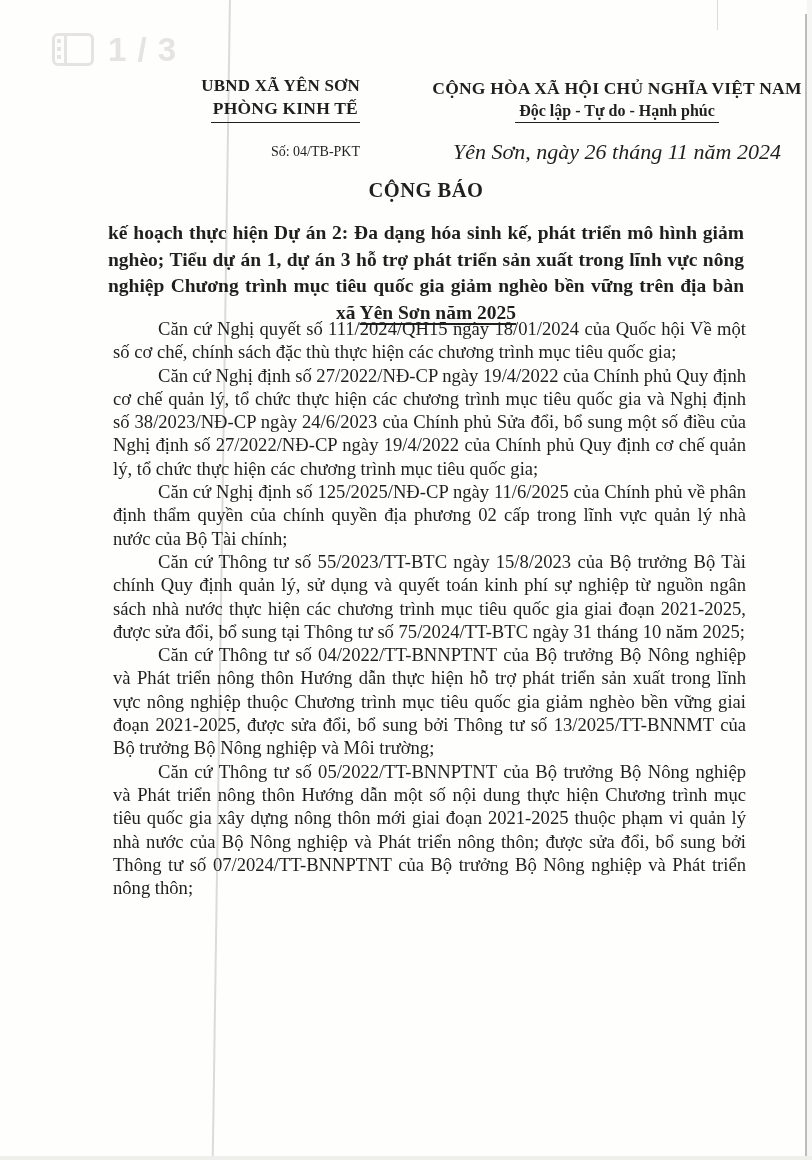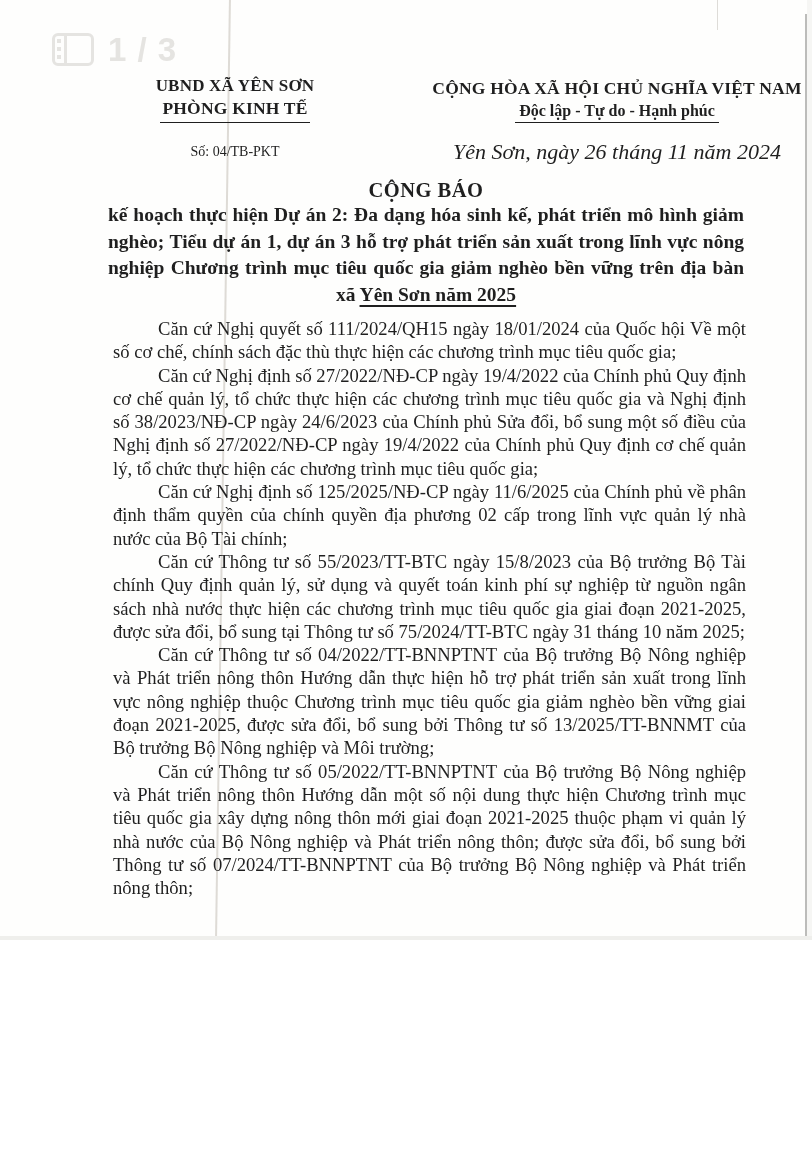--- a/index.html
+++ b/index.html
@@ -7,21 +7,21 @@
     --indicator:#e5e4e1;
     --fold:#d8d5cf;
     --edge:#a5a5a3;
     --strip:#efefec;
     --paper:#fefefd;
   }
   *{margin:0;padding:0;box-sizing:border-box;}
   html,body{background:#fff;}
   .canvas{
     position:relative;
-    width:812px;height:940px;
+    width:812px;height:1160px;
     background:var(--paper);
     overflow:hidden;
     font-family:"Liberation Serif","DejaVu Serif",serif;
     color:var(--ink);
   }
   
   .page-indicator{
     position:absolute;left:52px;top:33px;
     display:flex;align-items:center;gap:14px;
     color:var(--indicator);
@@ -61,21 +61,21 @@
     background:var(--edge);opacity:.75;
   }
   .edge-col{
     position:absolute;left:807px;top:0;right:0;bottom:0;background:#f6f6f4;
   }
   .bottom-strip{
     position:absolute;left:0;right:0;bottom:0;height:4px;background:var(--strip);
   }
   
   .header-left{
-    position:absolute;left:110px;top:76px;width:250px;text-align:center;
+    position:absolute;left:110px;top:76px;width:250px;text-align:right;
   }
   .org{font-size:17px;font-weight:600;letter-spacing:.2px;}
   .dept{
     display:inline-block;margin-top:2px;
     font-size:17.5px;font-weight:700;letter-spacing:.2px;
     border-bottom:1.6px solid var(--ink);padding:0 2px 3px 2px;
   }
   .doc-number{margin-top:21px;font-size:14px;}
   .header-right{
     position:absolute;left:428px;top:78px;width:378px;text-align:center;
@@ -86,21 +86,21 @@
     font-size:16px;font-weight:700;
     border-bottom:1.7px solid var(--ink);padding:0 4px 2px 4px;
   }
   .place-date{margin-top:16px;font-size:22px;font-style:italic;}
   
   .title-block{
     position:absolute;left:108px;top:179px;width:636px;text-align:center;
   }
   .doc-title{font-size:20.5px;font-weight:700;letter-spacing:.5px;}
   .doc-subject{
-    margin-top:0;
+    margin-top:18px;
     font-size:19.5px;font-weight:700;line-height:26.5px;
     text-align:justify;text-align-last:center;
   }
   .doc-subject .u{
     text-decoration:underline;
     text-decoration-thickness:1.6px;
     text-underline-offset:4px;
   }
   
   .doc-body{

